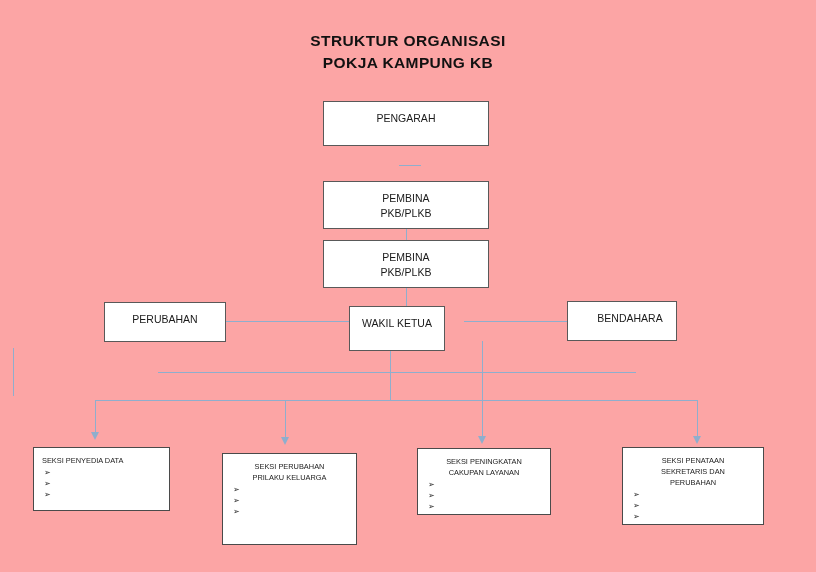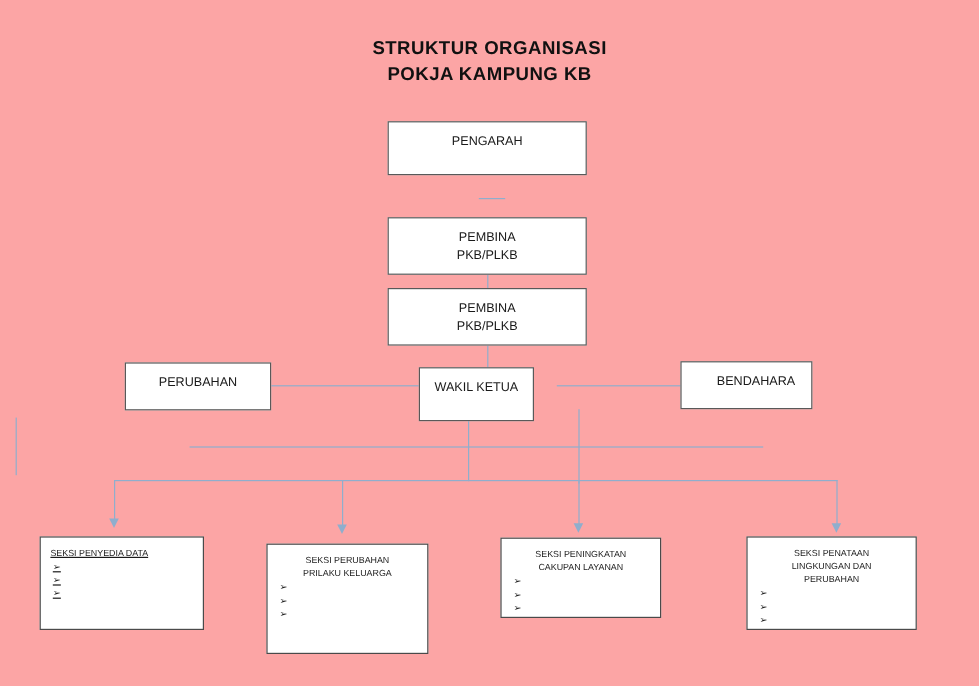--- a/index.html
+++ b/index.html
@@ -169,21 +169,21 @@
   </div>
 
   <div class="node top-pad" style="left:349px; top:306px; width:96px; height:45px;">
     <span class="node-label">WAKIL KETUA</span>
   </div>
 
   <div class="node top-pad" style="left:567px; top:301px; width:110px; height:40px;padding-left:16px;">
     <span class="node-label">BENDAHARA</span>
   </div>
 
-  <div class="seksi" style="left:33px; top:447px; width:137px; height:78px;text-decoration:underline;">
+  <div class="seksi" style="left:33px; top:447px; width:137px; height:64px;">
     <span class="seksi-title left">SEKSI PENYEDIA DATA</span>
     <ul class="bullets">
       <li></li>
       <li></li>
       <li></li>
     </ul>
   </div>
 
   <div class="seksi" style="left:222px; top:453px; width:135px; height:92px;">
     <span class="seksi-title center">SEKSI PERUBAHAN</span>
@@ -200,21 +200,21 @@
     <span class="seksi-title center">CAKUPAN LAYANAN</span>
     <ul class="bullets">
       <li></li>
       <li></li>
       <li></li>
     </ul>
   </div>
 
   <div class="seksi" style="left:622px; top:447px; width:142px; height:78px;">
     <span class="seksi-title center">SEKSI PENATAAN</span>
-    <span class="seksi-title center">LINGKUNGAN DAN</span>
+    <span class="seksi-title center">SEKRETARIS DAN</span>
     <span class="seksi-title center">PERUBAHAN</span>
     <ul class="bullets">
       <li></li>
       <li></li>
       <li></li>
     </ul>
   </div>
 
 </div>
 

